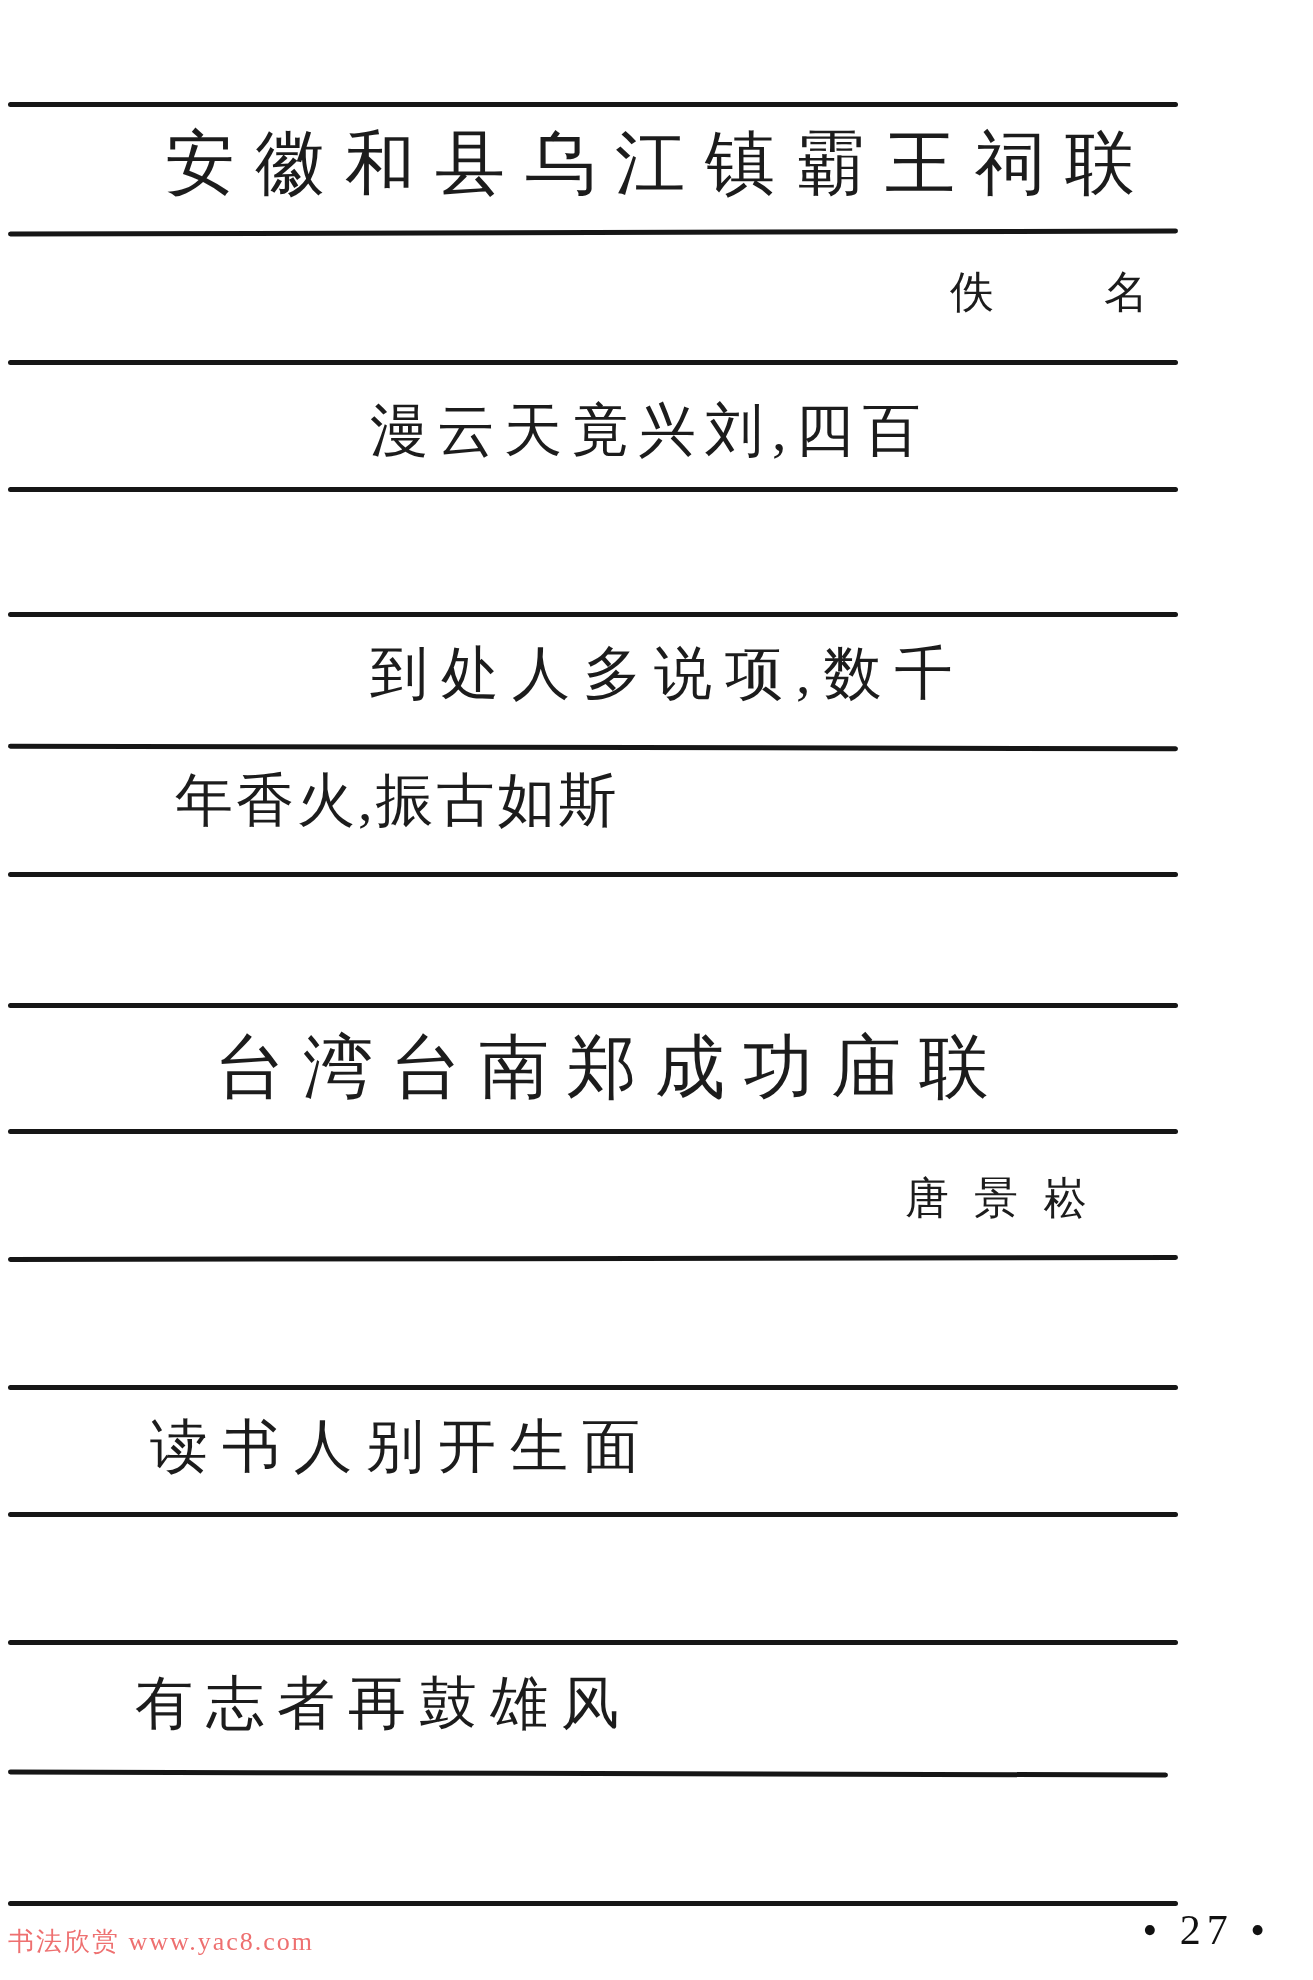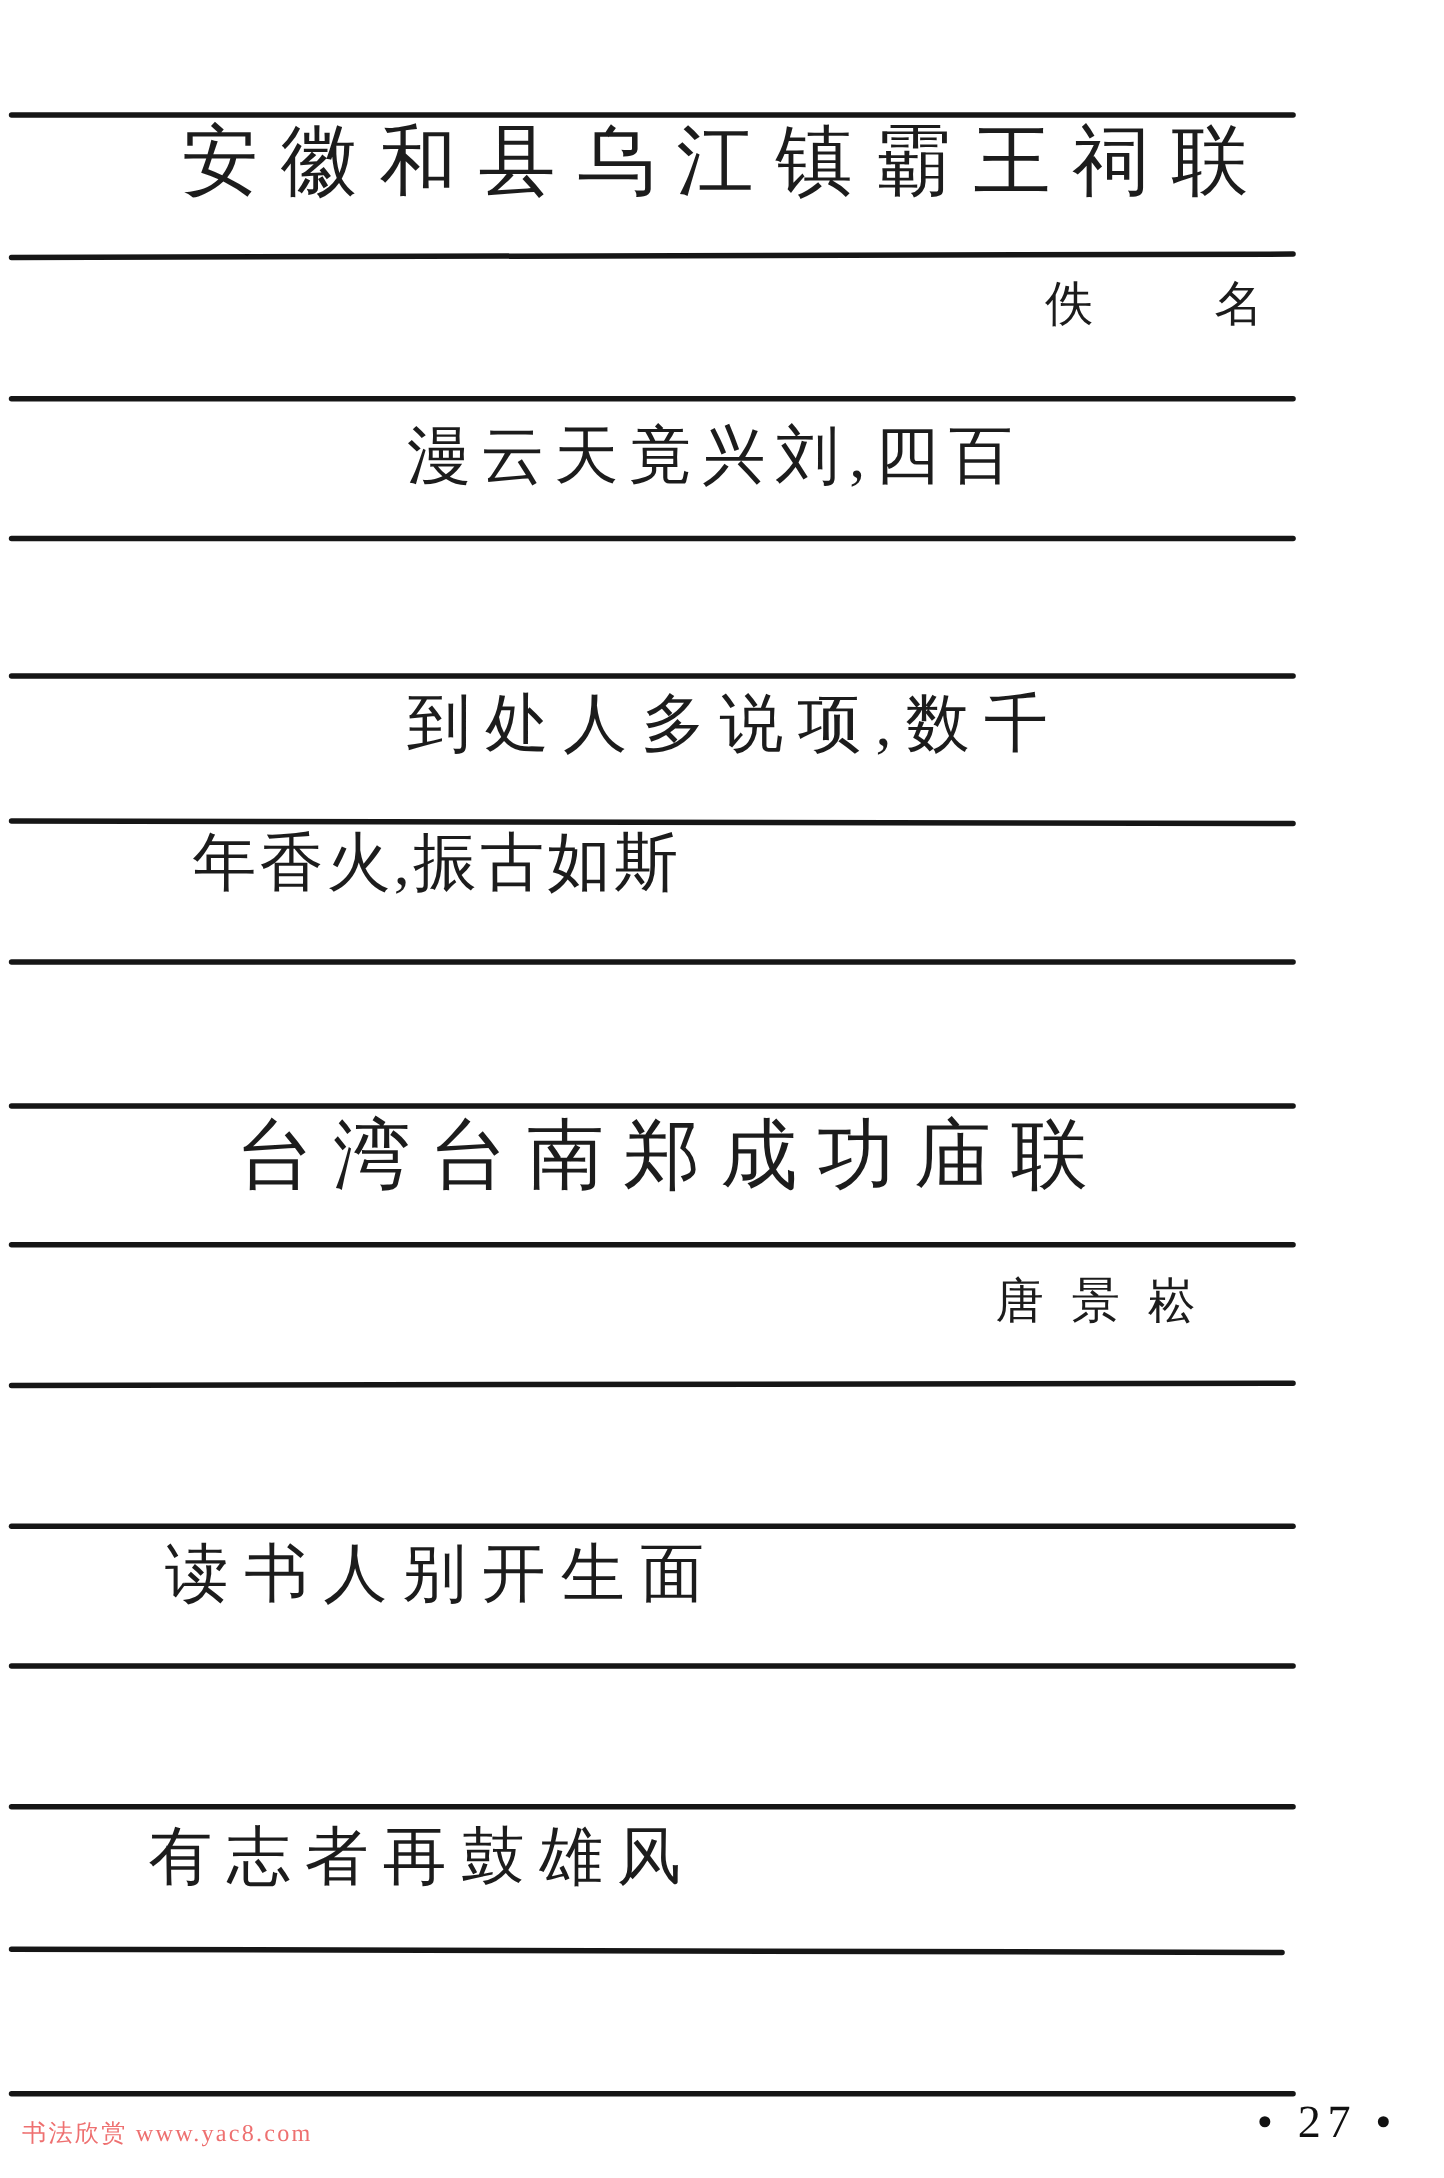--- a/index.html
+++ b/index.html
@@ -23,29 +23,30 @@
   .rule.r2  { transform: rotate(-0.15deg); }
   .rule.r6  { transform: rotate(0.12deg); }
   .rule.r10 { transform: rotate(-0.1deg); }
   .rule.r14 { transform: rotate(0.15deg); width: 1160px; }
   .txt {
     position: absolute;
     color: #1c1c1c;
     white-space: nowrap;
     line-height: 1.15;
     font-family: "Liberation Serif", serif;
+    margin-top: 16px;
   }
   .title  { font-size: 70px; }
   .author { font-size: 44px; }
   .verse  { font-size: 58px; }
   .watermark {
     position: absolute;
-    left: 20px;
+    left: 8px;
     top: 1924px;
-    font-size: 22px;
+    font-size: 26px;
     color: #ee7070;
     letter-spacing: 2px;
     white-space: nowrap;
     text-align: right;
   }
   .pagenum {
     position: absolute;
     right: 42px;
     top: 1906px;
     font-size: 42px;

